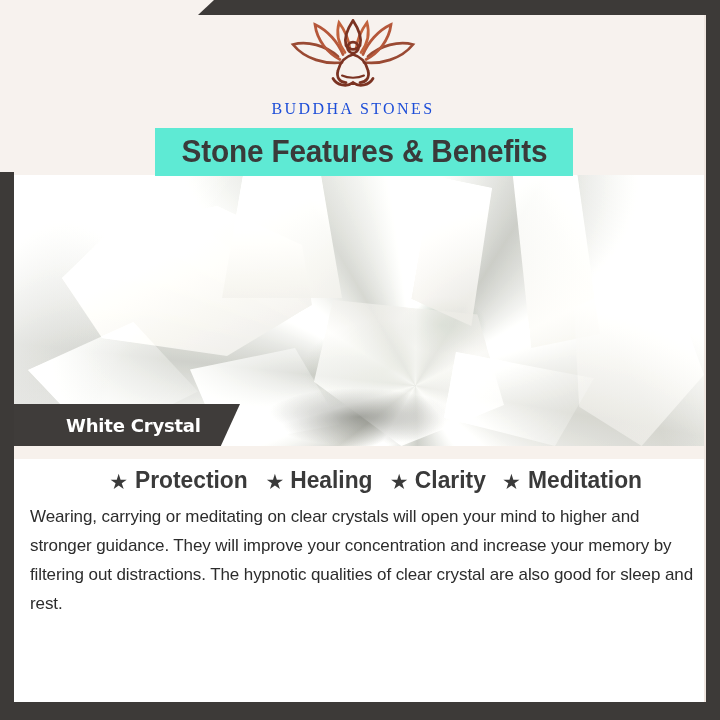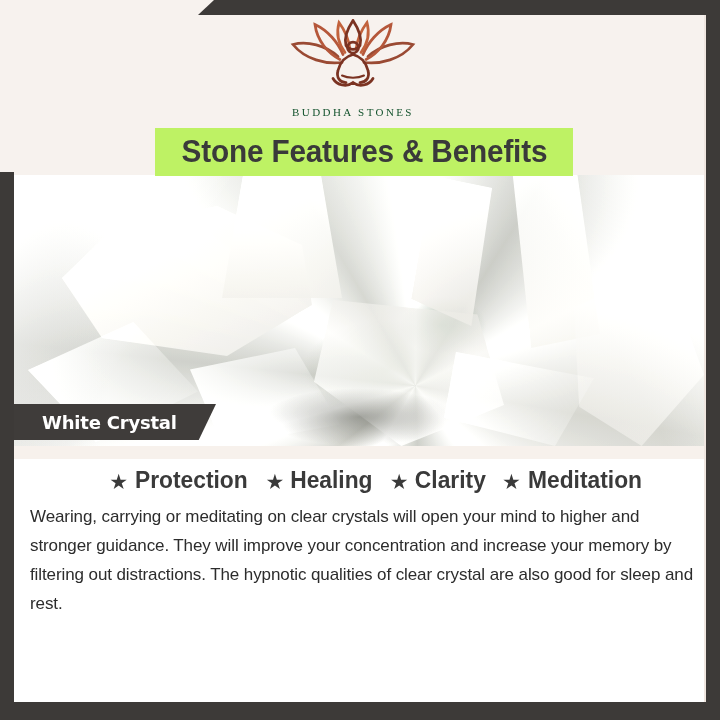--- a/index.html
+++ b/index.html
@@ -105,36 +105,36 @@
     text-align: center;
   }
   .logo-mark {
     display: block;
     margin: 0 auto;
     width: 150px;
     height: 76px;
   }
   .logo-word {
     display: block;
-    margin: 14px auto 0;
+    margin: 8px auto 0;
     font-family: "Liberation Serif", serif;
-    font-size: 11px;
+    font-size: 16px;
     letter-spacing: 2.4px;
-    color: #14532d;
+    color: #1d4ed8;
     text-align: center;
   }
 
   
   .title-plate {
     position: absolute;
     left: 155px;
     top: 128px;
     width: 418px;
     height: 48px;
-    background: #bef264;
+    background: #5eead4;
     z-index: 3;
     display: flex;
     align-items: center;
     justify-content: center;
   }
   .title-text {
     font-family: "Liberation Sans Narrow", "Liberation Sans", sans-serif;
     font-weight: bold;
     font-size: 31px;
     letter-spacing: -0.2px;
@@ -237,26 +237,27 @@
     left: 250px; top: 216px; width: 190px; height: 58px;
     background: radial-gradient(ellipse at 50% 50%, rgba(86,88,80,0.55) 0%, rgba(86,88,80,0) 70%);
   }
 
   
   .caption-banner {
     position: absolute;
     left: 0;
     top: 404px;
     width: 216px;
-    height: 36px;
+    height: 42px;
     background: #3f3c3a;
     clip-path: polygon(0 0, 100% 0, 92% 100%, 0 100%);
     z-index: 4;
     display: flex;
     align-items: center;
+    padding-left: 24px;
   }
   .caption-text {
     color: #ffffff;
     font-family: "DejaVu Sans", sans-serif;
     font-weight: bold;
     font-size: 18px;
     padding-left: 42px;
     letter-spacing: -0.2px;
     white-space: nowrap;
   }

